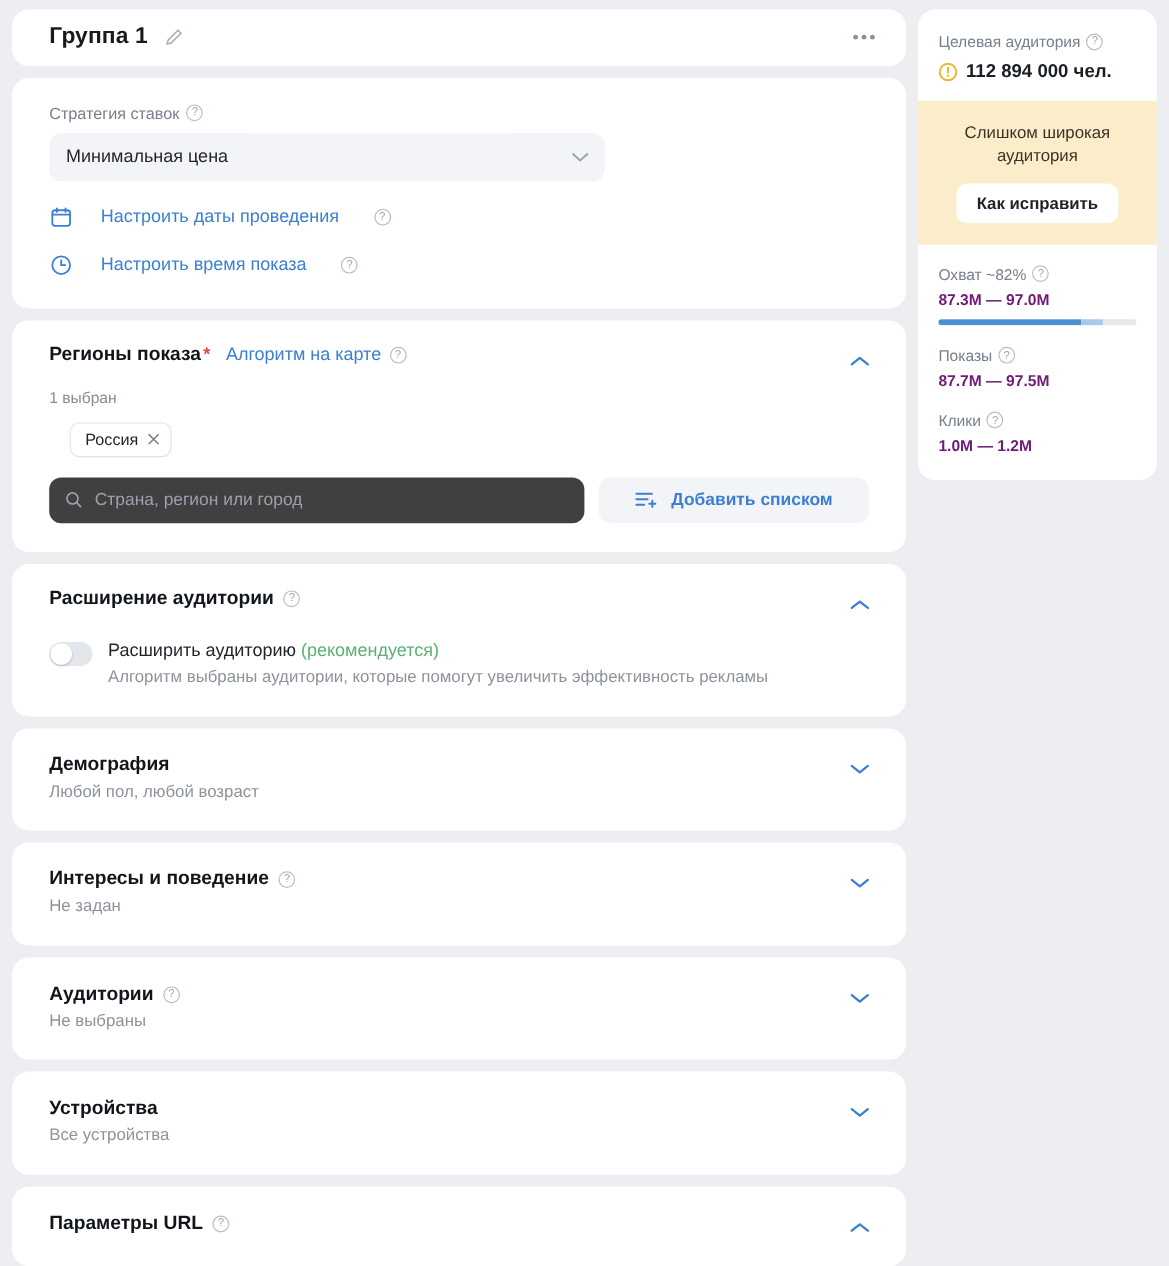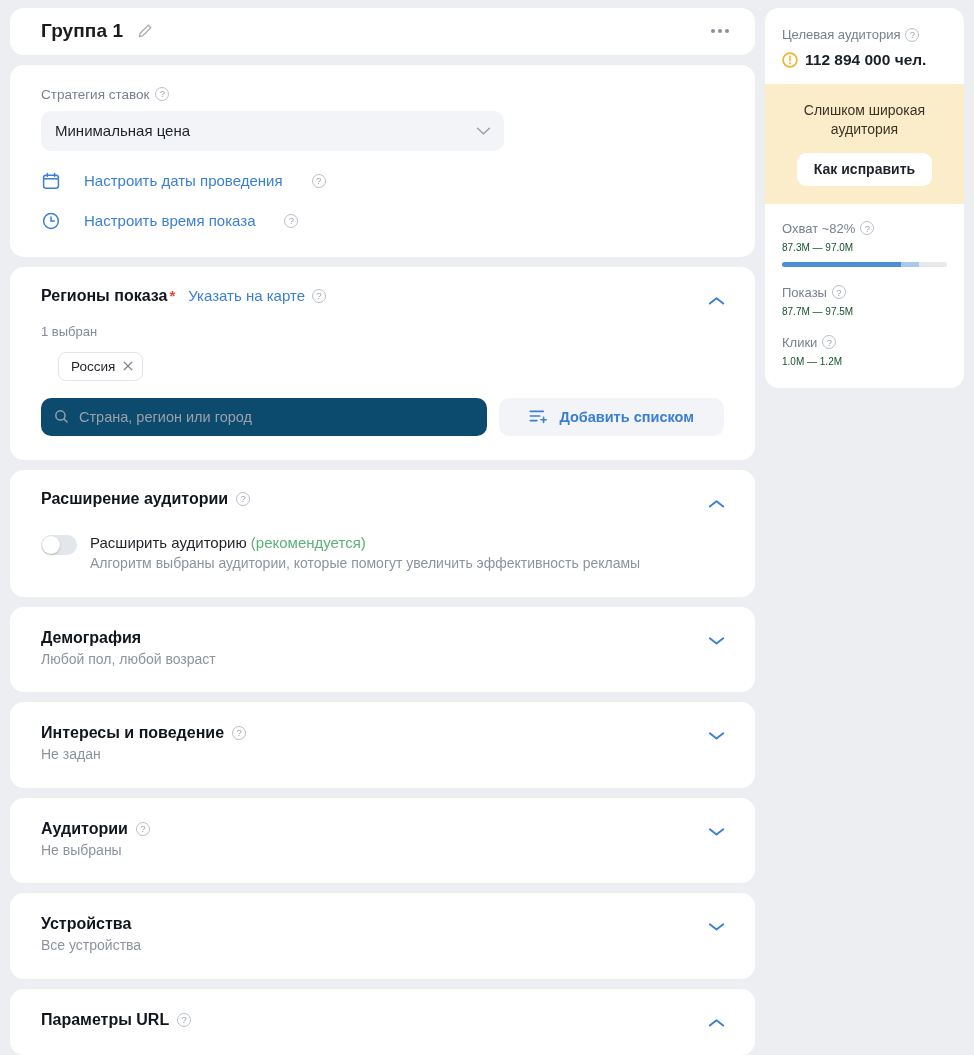--- a/index.html
+++ b/index.html
@@ -135,21 +135,21 @@
     padding: 0 9px 0 12px;
     font-size: 13.5px;
     color: #1f2329;
     background: #fff;
     gap: 8px;
     cursor: pointer;
   }
   .region-row { display: flex; gap: 12px; margin-top: 17px; align-items: center; }
   .search-input {
     width: 460px; height: 38px;
-    background: #0c4a6e;
+    background: #404040;
     border-radius: 10px;
     display: flex; align-items: center;
     padding: 0 13px;
     gap: 10px;
     cursor: text;
   }
   .search-input .ph { font-size: 14.5px; color: #9aa1ab; }
   .list-btn {
     width: 232px; height: 38px;
     background: #f2f4f7;
@@ -227,21 +227,21 @@
     border-radius: 9px;
     height: 33px;
     display: inline-flex; align-items: center; justify-content: center;
     padding: 0 17px;
     font-size: 14px; font-weight: bold; color: #1f2329;
     cursor: pointer;
   }
   .metrics { padding: 17px 17px 21px 17px; }
   .metric + .metric { margin-top: 18px; }
   .metric-val {
-    font-size: 10px; font-weight: normal; color: #14532d; margin-top: 6px;
+    font-size: 13px; font-weight: bold; color: #701a75; margin-top: 6px;
   }
   .bar {
     margin-top: 9px;
     height: 5px; border-radius: 3px;
     background: #e6e8ea;
     display: flex; overflow: hidden;
   }
   .bar .seg1 { background: #4a8fd4; }
   .bar .seg2 { background: #a8c9ea; }
 
@@ -315,21 +315,21 @@
         </span>
         <span class="link-text">Настроить время показа</span>
         <span class="q">?</span>
       </div>
     </div>
 
     <div class="card card-regions">
       <div class="sec-head">
         <span class="sec-title">Регионы показа</span>
         <span class="req-star">*</span>
-        <span class="map-link">Указать на карте</span>
+        <span class="map-link">Алгоритм на карте</span>
         <span class="q" style="margin-left:7px">?</span>
       </div>
       <span class="chev-toggle">
         <svg width="17" height="10" viewBox="0 0 17 10" fill="none" stroke="#3b7fd4" stroke-width="1.9" stroke-linecap="round" stroke-linejoin="round">
           <path d="M1.8 7.6L8.5 2.3 15.2 7.6"></path>
         </svg>
       </span>
 
       <div class="selected-count">1 выбран</div>
 

